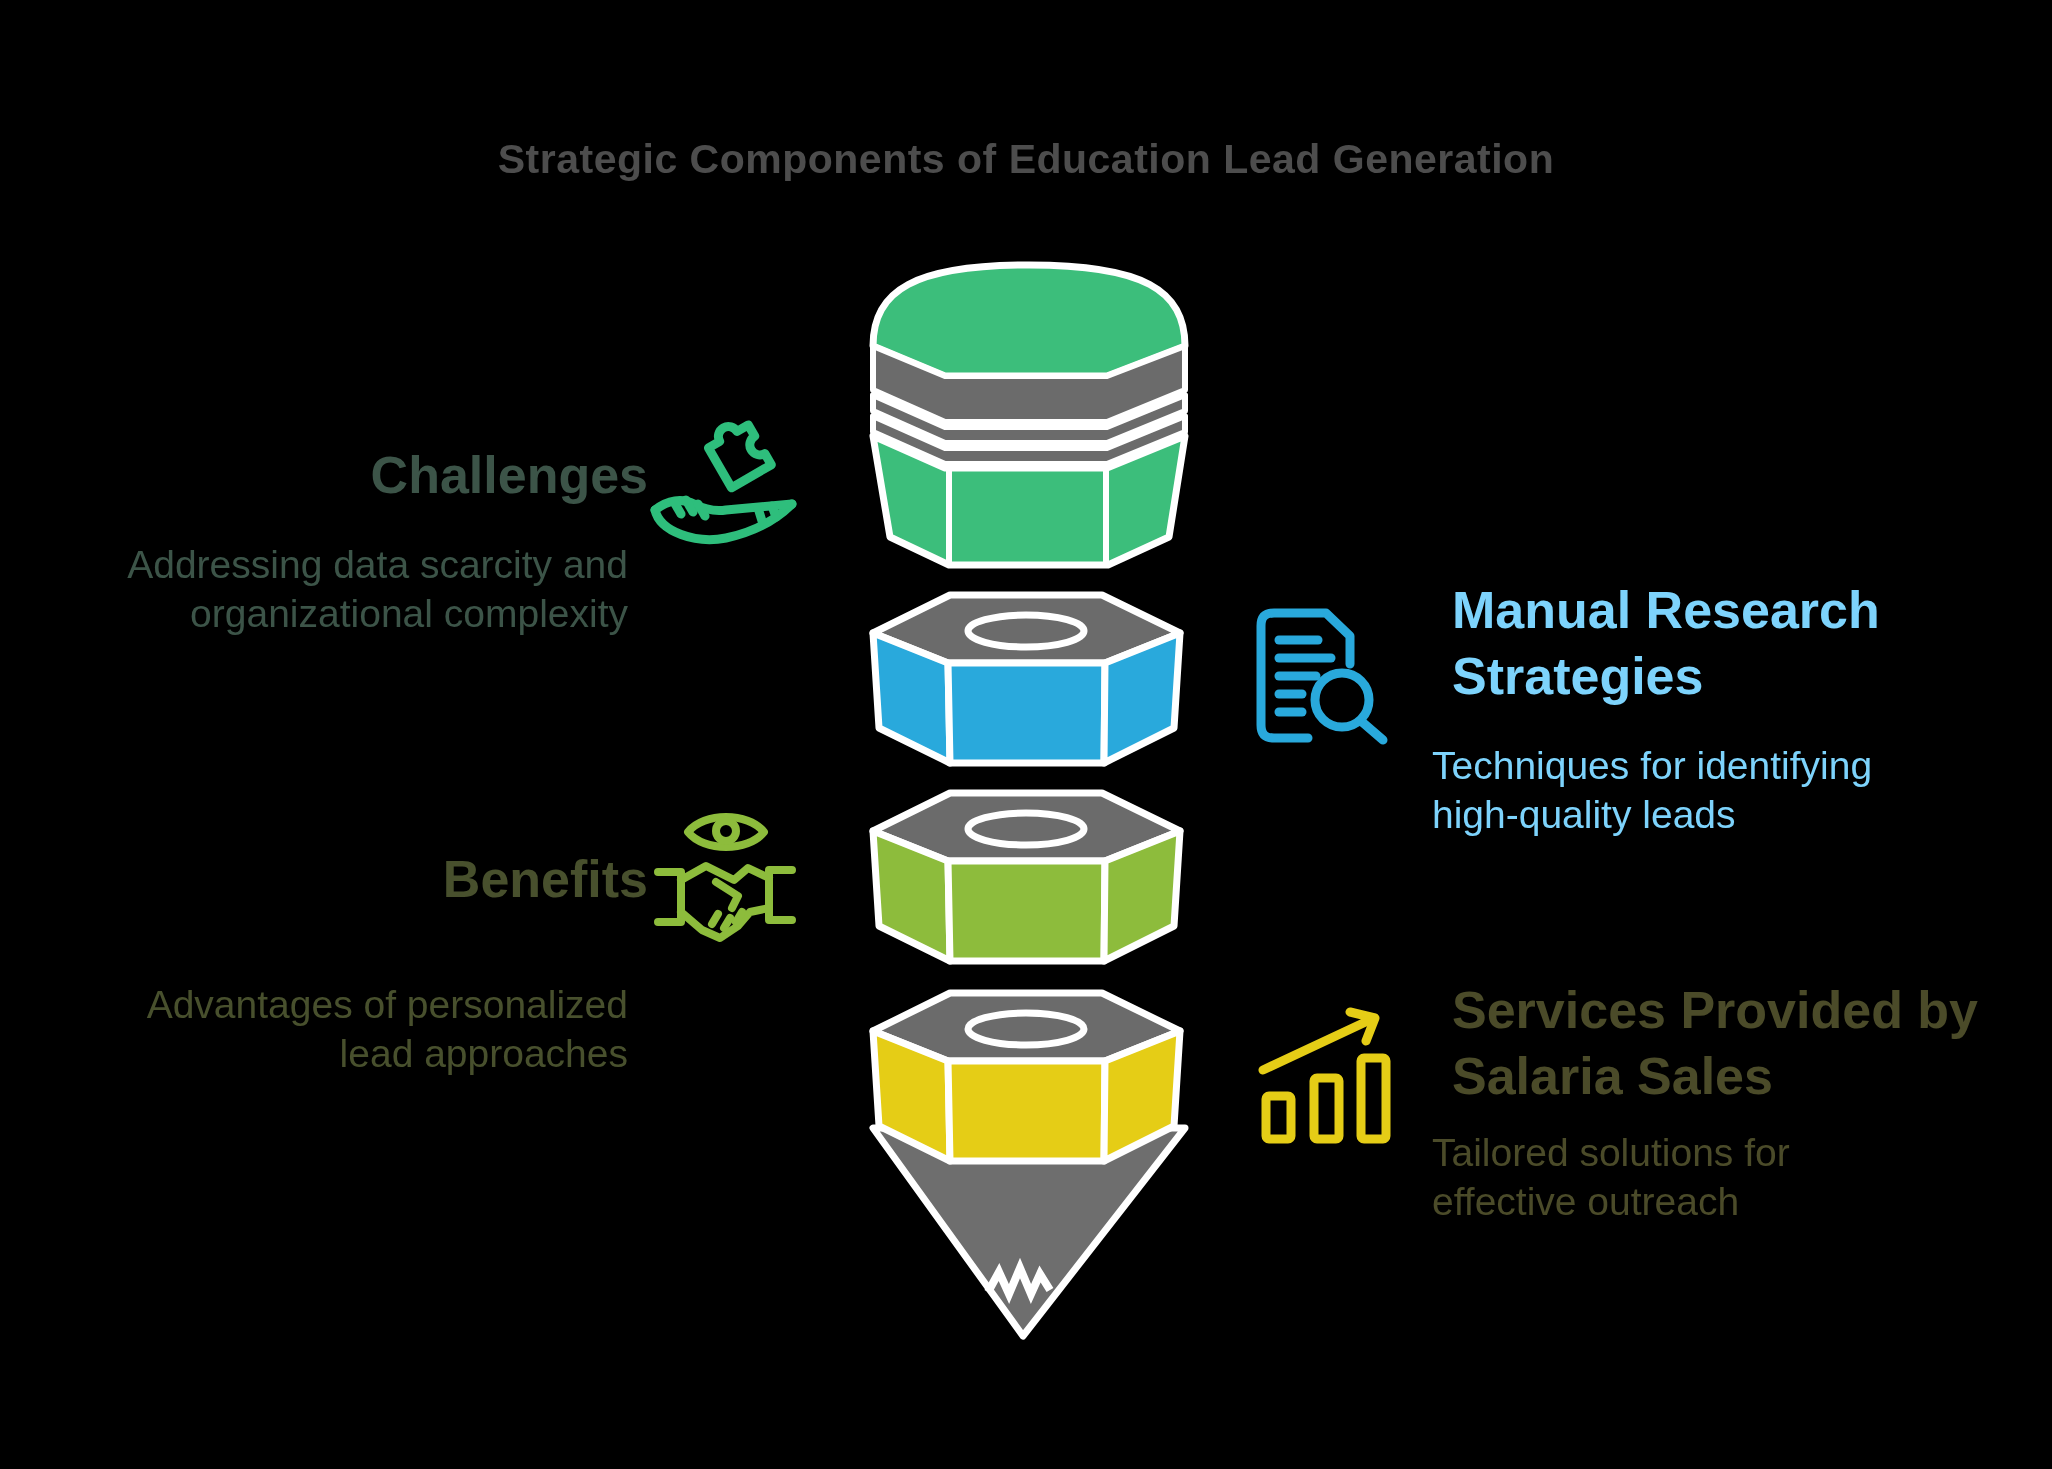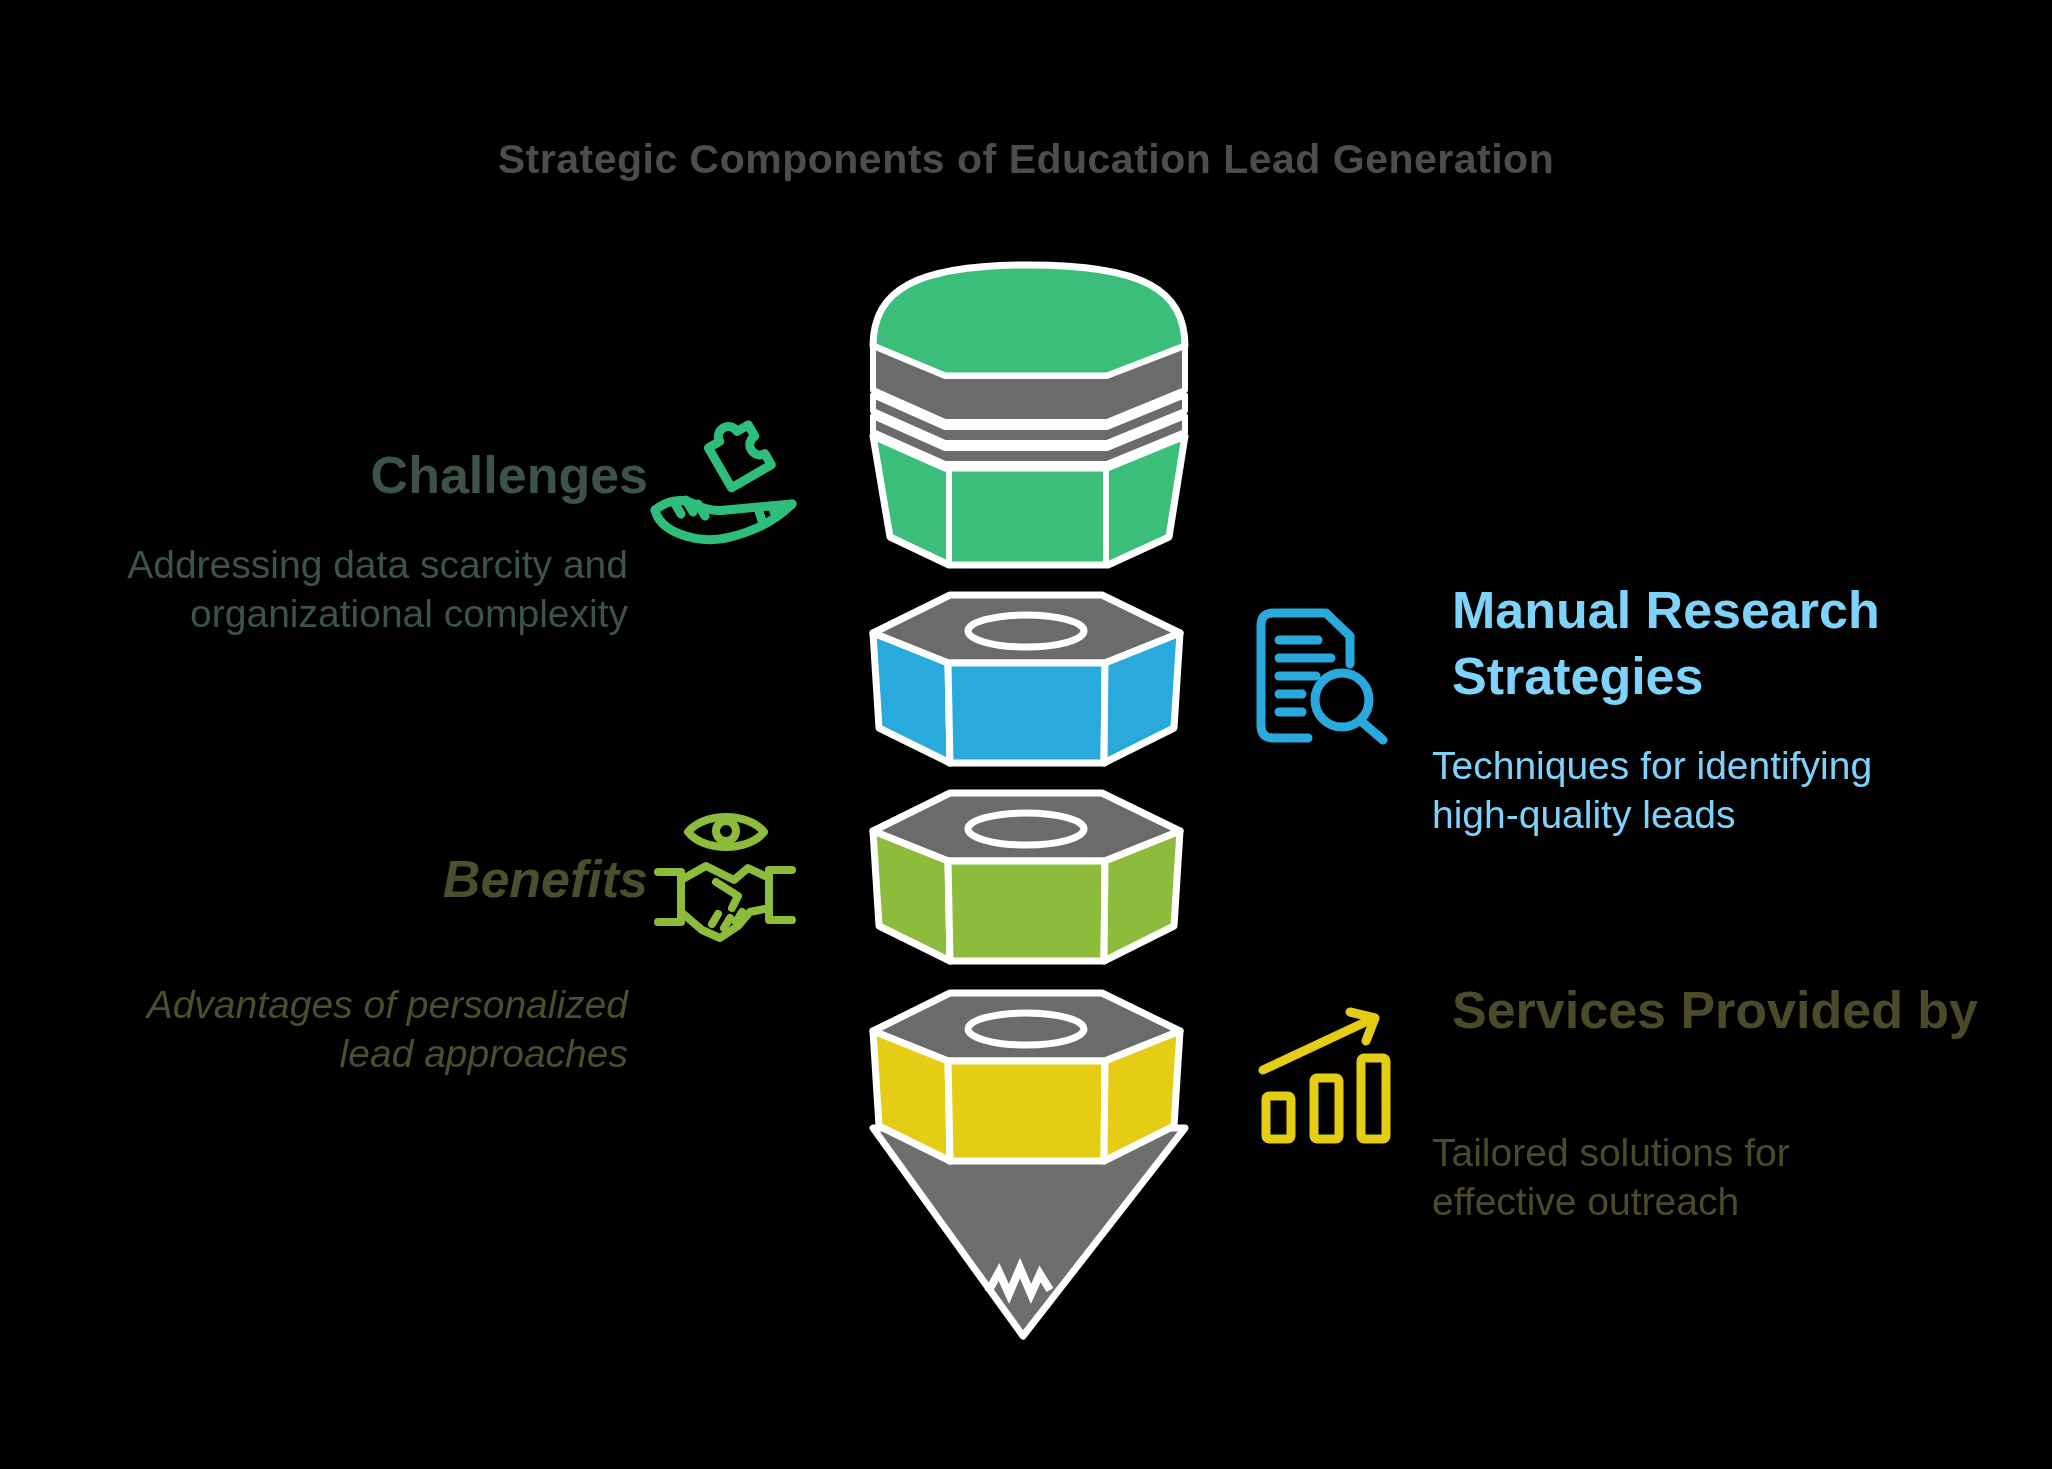--- a/index.html
+++ b/index.html
@@ -24,21 +24,21 @@
   .left-col { left: 0; width: 628px; text-align: right; }
   .right-col { left: 1432px; width: 600px; text-align: left; }
 
   .heading { font-size: 52px; font-weight: bold; line-height: 66px; margin-left: 20px; }
   .heading span { display: block; }
   .subtitle { font-size: 39px; font-weight: 400; line-height: 49px; }
   .subtitle span { display: block; }
 
   .c-challenges { color: #3C5448; }
   .c-manual     { color: #7dd3fc; }
-  .c-benefits   { color: #48502D; font-style: italic; }
+  .c-benefits   { color: #48502D; }
   .c-services   { color: #4B4B29; }
 
   svg { display: block; }
 </style>
 </head>
 <body>
 
 <div id="canvas">
 
   <div class="abs title">Strategic Components of Education Lead Generation</div>
@@ -145,19 +145,20 @@
   <svg class="abs" style="left:1258px; top:1006px;" width="134" height="140" viewBox="0 0 134 140" fill="none" stroke="#E5CD16" stroke-width="9" stroke-linecap="round" stroke-linejoin="round">
     <rect x="8" y="90" width="25" height="43" rx="3"></rect>
     <rect x="56" y="72" width="25" height="61" rx="3"></rect>
     <rect x="103" y="52" width="25" height="81" rx="3"></rect>
     <path d="M 5,64 L 114,13"></path>
     <path d="M 92,6 L 117,12 L 108,35"></path>
   </svg>
 
   <div class="abs right-col heading c-services" style="top:977px;">
     <span>Services Provided by</span>
+    <span>Salaria Sales</span>
   </div>
   <div class="abs right-col subtitle c-services" style="top:1116px;margin-top:12px;">
     <span>Tailored solutions for</span>
     <span>effective outreach</span>
   </div>
 
 </div>
 
 </body></html>

